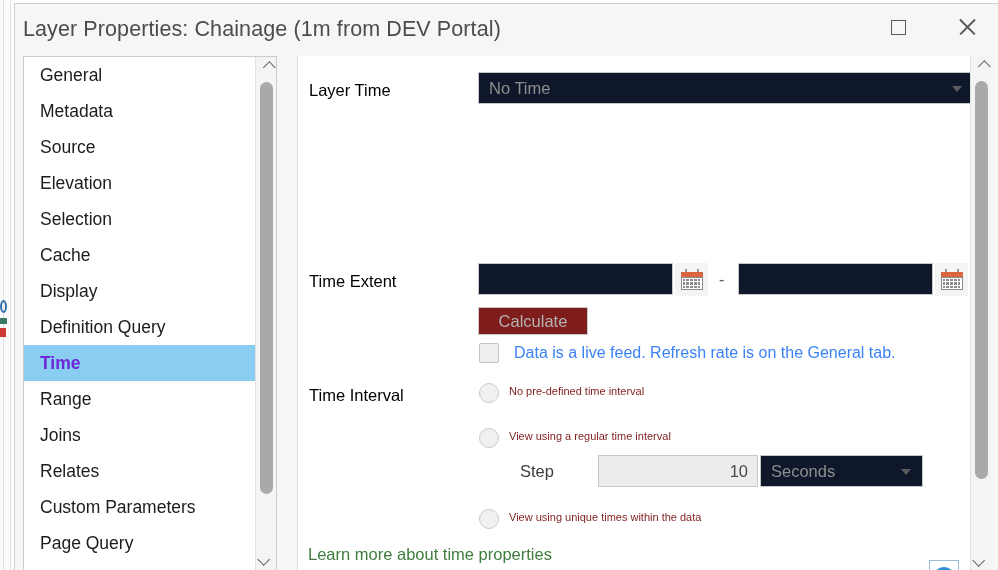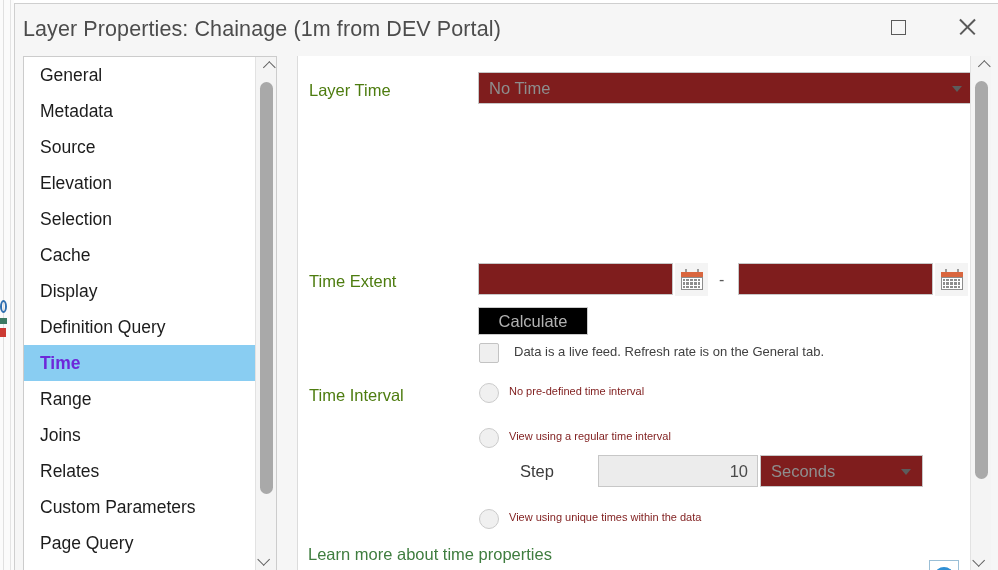--- a/index.html
+++ b/index.html
@@ -128,27 +128,27 @@
     left: 282px; top: 52px;
     width: 694px; height: 515px;
     background: #ffffff;
     border-left: 1px solid #dcdcdc;
     overflow: hidden;
   }
 
   .row-label {
     position: absolute;
     font-size: 16.5px;
-    color: #4d7c0f;
+    color: #000000;
     white-space: nowrap;
   }
 
   .ctl {
     position: absolute;
-    background: #7f1d1d;
+    background: #0f172a;
     border: 1px solid #c7c7c7;
   }
   .ctl.combo {
     display: flex; align-items: center;
   }
   .ctl .cbtext {
     padding-left: 10px;
     font-size: 16.5px;
     color: #8e8e8e;
     white-space: nowrap;
@@ -191,38 +191,38 @@
   }
   .calicon .body i { background: #8d8d8d; display: block; }
 
   .dash {
     position: absolute;
     font-size: 16px; color: #5a5a5a;
   }
 
   .btn {
     position: absolute;
-    background: #000000;
+    background: #7f1d1d;
     border: 1px solid #cbcbcb;
     display: flex; align-items: center; justify-content: center;
     font-size: 16.5px;
     color: #b2b2b2;
   }
 
   .chk {
     position: absolute;
     width: 20px; height: 20px;
     background: #efefef;
     border: 1px solid #c3c3c3;
     border-radius: 2px;
   }
   .chk-label {
     position: absolute;
-    font-size: 13px;
-    color: #404040;
+    font-size: 16px;
+    color: #3b82f6;
     white-space: nowrap;
   }
 
   .radio {
     position: absolute;
     width: 20px; height: 20px;
     background: #f0f0f0;
     border: 1px solid #cbcbcb;
     border-radius: 50%;
   }

